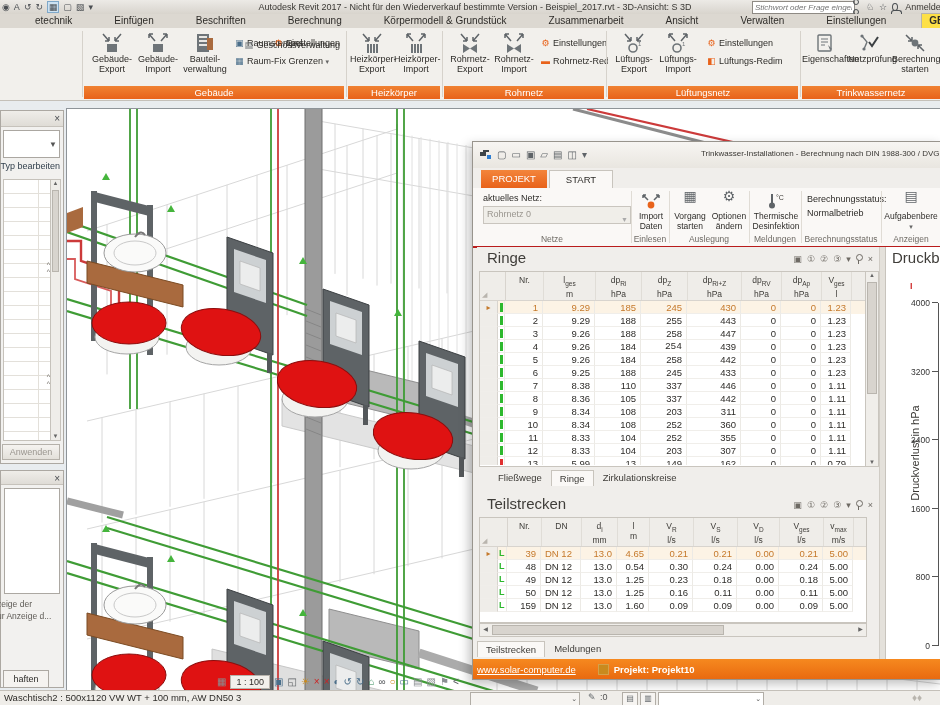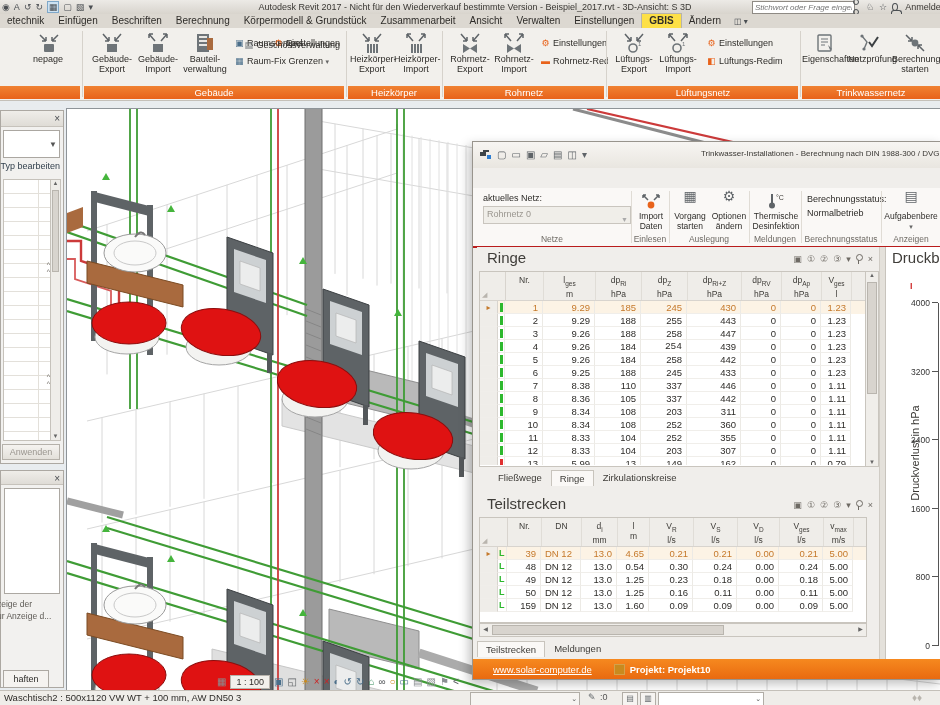--- a/index.html
+++ b/index.html
@@ -16,21 +16,21 @@
   .searchbox{position:absolute;left:752px;top:1px;width:97px;height:11px;background:#FFF;
     border:1px solid #8E8A84;font-style:italic;color:#8A8680;font-size:8px;padding:0 2px;line-height:11px;overflow:hidden;}
   .tb-icons{position:absolute;left:853px;top:0;height:14px;display:flex;align-items:center;gap:5px;color:#4A4E52;}
   .binoc i{display:inline-block;width:4px;height:4px;border:1px solid #4A4E52;border-radius:50%;}
   .person-ic{display:inline-block;width:6px;height:6px;border:1px solid #4A4E52;border-radius:50%;position:relative;}
   .person-ic::after{content:"";position:absolute;left:-2px;top:6px;width:9px;height:3px;border:1px solid #4A4E52;border-bottom:none;border-radius:3px 3px 0 0;}
   .signin{font-size:9px;color:#3A3834;margin-left:2px;}
   
   .tabrow{position:absolute;left:0;top:14px;width:940px;height:14px;background:#DCD8D1;
     display:flex;align-items:flex-end;font-size:10px;color:#2E2C29;}
-  .mtab{padding:1px 7px 1px 7px;height:12px;line-height:12px;cursor:default;white-space:nowrap;}
+  .mtab{padding:1px 7px 1px 7px;height:12px;line-height:12px;cursor:default;white-space:nowrap;margin-left:28px;}
   .mtab.active{background:#fde047;border:1px solid #B7B3AC;border-bottom:none;font-weight:bold;}
   .mtab-extra{margin-left:6px;color:#4A4E52;font-size:8px;line-height:13px;}
   
   .ribbon{position:absolute;left:0;top:28px;width:940px;height:72px;background:#F2F0EC;border-bottom:1px solid #C4C0B9;}
   .rgroup{position:absolute;top:0;height:72px;background:#F2F0EC;}
   .rgroup .gbar{position:absolute;left:0;bottom:1px;width:100%;height:13px;background:linear-gradient(#F08232,#E8621A);
     color:#FFF;font-size:9.5px;text-align:center;line-height:13px;overflow:hidden;}
   .gsep{position:absolute;top:3px;height:66px;width:1px;background:#D6D2CB;}
   .bigbtn{position:absolute;top:2px;width:44px;height:54px;text-align:center;cursor:default;}
   .bigbtn .bic{display:block;height:22px;padding-top:2px;}
@@ -110,21 +110,21 @@
   .vscroll{position:absolute;width:12px;background:#F0EEEA;border:1px solid #C9C5BE;font-size:6px;color:#666;text-align:center;}
   .vthumb{position:absolute;left:1px;right:1px;background:#D8D4CE;border:1px solid #B9B5AE;}
   .hscroll{position:absolute;height:12px;background:#F0EEEA;border:1px solid #C9C5BE;}
   .hthumb{position:absolute;top:1px;bottom:1px;background:#D8D4CE;border:1px solid #B9B5AE;}
   .harrow{position:absolute;top:0;width:11px;height:100%;font-size:6px;color:#666;text-align:center;line-height:11px;}
   .tabstrip{position:absolute;display:flex;align-items:flex-end;font-size:9.5px;height:20px;}
   .dtab{padding:2px 8px;border:1px solid transparent;color:#3E3C38;cursor:default;white-space:nowrap;}
   .dtab.active{background:#FAF8F6;border:1px solid #C8C4BD;border-bottom:none;}
   .orangebar{position:absolute;left:0;bottom:0;width:100%;height:20px;background:linear-gradient(#F6891F,#E96A10);
     display:flex;align-items:center;font-size:9.5px;color:#FFF;}
-  .orangebar a{color:#FFF;margin-left:20px;}
+  .orangebar a{color:#FFF;margin-left:4px;}
   .obicon{display:inline-block;width:9px;height:9px;background:#C98A1E;border:1px solid #FFF3;margin:0 5px 0 22px;}
   
   .druckpane{position:absolute;left:412px;top:105px;width:56px;height:412px;background:#FFF;border-left:1px solid #C8C4BD;}
   .splitter{position:absolute;left:406px;top:105px;width:6px;height:412px;background:#E4E1DB;border-left:1px solid #D0CCC5;}
   .ylabel{position:absolute;left:-36px;top:200px;transform:rotate(-90deg);transform-origin:center;
     font-size:11px;color:#3A3834;white-space:nowrap;width:130px;text-align:center;}
   .axisline{position:absolute;left:52px;top:56px;width:1px;height:343px;background:#555;}
   .tick{position:absolute;right:4px;height:10px;font-size:8.5px;color:#333;}
   .tick span{position:absolute;right:8px;top:0;}
   .tick i{position:absolute;right:0;top:4px;width:6px;height:1px;background:#555;}
@@ -173,33 +173,20 @@
       <div class="mtab">Ansicht</div>
       <div class="mtab">Verwalten</div>
       <div class="mtab">Einstellungen</div>
       <div class="mtab active">GBIS</div>
       <div class="mtab">Ändern</div>
       <span class="mtab-extra">◫ ▾</span>
     </div>
 
   <div class="ribbon">
 
-    <div class="rgroup" style="left:0;width:80px;">
-      <div class="bigbtn" style="left:20px;width:56px;">
-        <span class="bic">
-          <svg width="26" height="22" viewBox="0 0 26 22">
-              <path class="arr" d="M5 3l6 6M11 9V5M11 9H7"></path>
-              <path class="arr" d="M23 3l-6 6M17 9V5M17 9h4"></path>
-              <rect class="shp" x="9" y="12" width="10" height="8" rx="1"></rect>
-            </svg>
-        </span>
-        <span class="blabel">nepage</span>
-      </div>
-      <div class="gbar"></div>
-    </div>
     <div class="gsep" style="left:82px;"></div>
 
     <div class="rgroup" style="left:84px;width:260px;">
       <div class="bigbtn" style="left:6px;">
         <span class="bic"><svg width="26" height="22" viewBox="0 0 26 22">
               <path class="arr" d="M4 2l6 7M10 9V5M10 9H6"></path>
               <path class="arr" d="M22 2l-6 7M16 9V5M16 9h4"></path>
               <rect class="shp" x="8" y="12" width="10" height="8"></rect>
             </svg></span>
         <span class="blabel">Gebäude-Export</span>
@@ -614,20 +601,24 @@
             <span>▣</span>
             <span>▱</span>
             <span>▤</span>
             <span>◫</span>
             <span>▾</span>
           </span>
       </div>
       <div class="gtitletxt">Trinkwasser-Installationen - Berechnung nach DIN 1988-300 / DVGW</div>
     </div>
 
+    <div class="gtabs">
+      <div class="gtab projekt">PROJEKT</div>
+      <div class="gtab start">START</div>
+    </div>
 
     <div class="gribbon">
       <div class="netzlabel">aktuelles Netz:</div>
       <div class="netzcombo"><span>Rohrnetz 0</span><i>▼</i></div>
       <div class="gcap" style="left:0;width:158px;">Netze</div>
       <div style="position:absolute;left:158px;top:3px;bottom:3px;width:1px;background:#E0DCD5;"></div>
 
       <div class="gbtn" style="left:160px;width:36px;">
         <span class="gic"><svg width="22" height="18" viewBox="0 0 22 18">
               <path class="arr" d="M8 8L3 3M3 3v3M3 3h3"></path>

